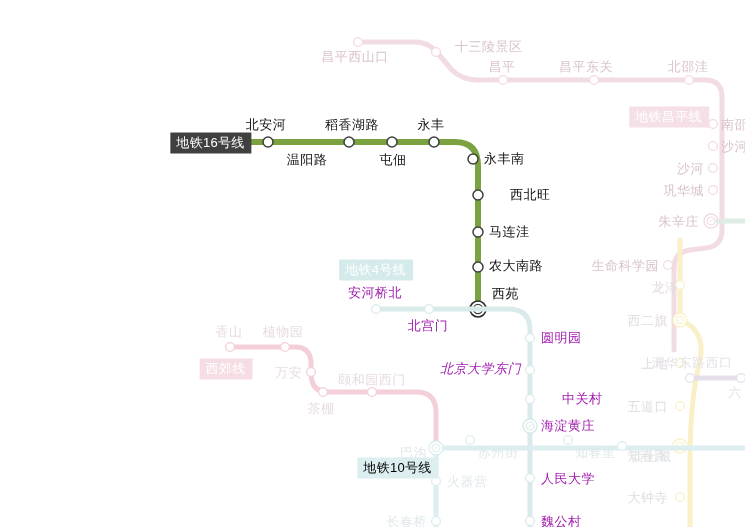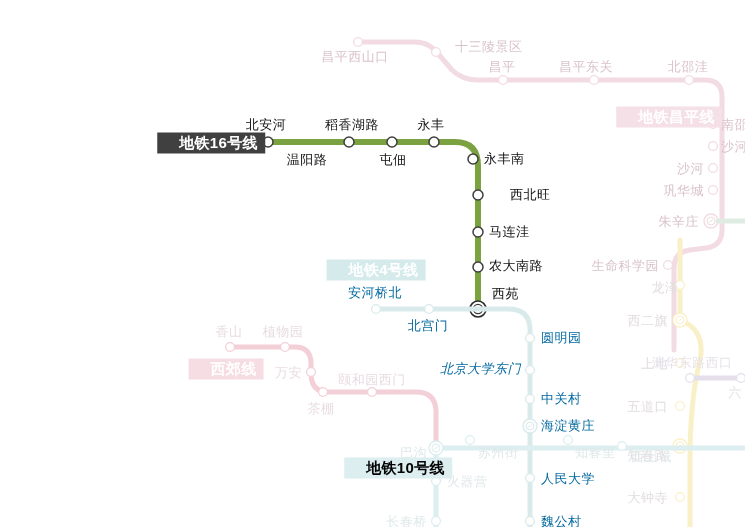--- a/index.html
+++ b/index.html
@@ -18,30 +18,30 @@
     line-height:13px;
     letter-spacing:0.5px;
     color:#111111;
     transform:translate(-50%,-50%);
     pointer-events:none;
   }
   .stn-label.left{transform:translate(-100%,-50%);}
   .stn-label.right{transform:translate(0,-50%);}
   .faded-1{color:#d9c3c9;}
   .faded-2{color:#e2dde0;}
-  .faded-3{color:#0369a1;}
+  .faded-3{color:#a21caf;}
   .faded-4{color:#dfe8ea;}
   .faded-5{color:#e8dce2;}
   .faded-6{color:#e6e2ea;}
   .line-badge{
     position:absolute;
     color:#ffffff;
-    font-size:15px;
-    font-weight:bold;
-    padding:3px 7px 4px 22px;
+    font-size:13px;
+    font-weight:normal;
+    padding:3px 7px 4px 6px;
     line-height:14px;
     white-space:nowrap;
     letter-spacing:0.3px;
     transform:translate(-50%,-50%);
   }
 </style>
 </head>
 <body>
 
 <div id="map">
@@ -238,21 +238,21 @@
       <div class="stn-label left faded-2" style="left: 668px; top: 363px;">上地</div>
       <div class="stn-label left faded-2" style="left: 668px; top: 406px;">五道口</div>
       <div class="stn-label left faded-2" style="left: 668px; top: 455px;">知春路</div>
       <div class="stn-label left faded-2" style="left: 668px; top: 497px;">大钟寺</div>
       <div class="stn-label faded-6" style="left: 692px; top: 362px;">清华东路西口</div>
       <div class="stn-label faded-6" style="left: 735px; top: 392px;">六</div>
       <div class="stn-label faded-3" style="left: 375px; top: 292px;">安河桥北</div>
       <div class="stn-label faded-3" style="left: 428px; top: 325px;">北宫门</div>
       <div class="stn-label right faded-3" style="left: 541px; top: 337px;">圆明园</div>
       <div class="stn-label left faded-3" style="left: 521px; top: 368px; font-style: italic;">北京大学东门</div>
-      <div class="stn-label right faded-3" style="left: 541px; top: 398px;">中关村</div>
+      <div class="stn-label right faded-3" style="left: 562px; top: 398px;">中关村</div>
       <div class="stn-label right faded-3" style="left: 541px; top: 425px;">海淀黄庄</div>
       <div class="stn-label right faded-3" style="left: 541px; top: 478px;">人民大学</div>
       <div class="stn-label right faded-3" style="left: 541px; top: 521px;">魏公村</div>
       <div class="stn-label faded-5" style="left: 229px; top: 331px;">香山</div>
       <div class="stn-label faded-5" style="left: 283px; top: 331px;">植物园</div>
       <div class="stn-label left faded-5" style="left: 302px; top: 372px;">万安</div>
       <div class="stn-label faded-5" style="left: 321px; top: 408px;">茶棚</div>
       <div class="stn-label faded-5" style="left: 372px; top: 379px;">颐和园西门</div>
       <div class="stn-label left faded-4" style="left: 427px; top: 452px;">巴沟</div>
       <div class="stn-label right faded-4" style="left: 478px; top: 452px;">苏州街</div>

